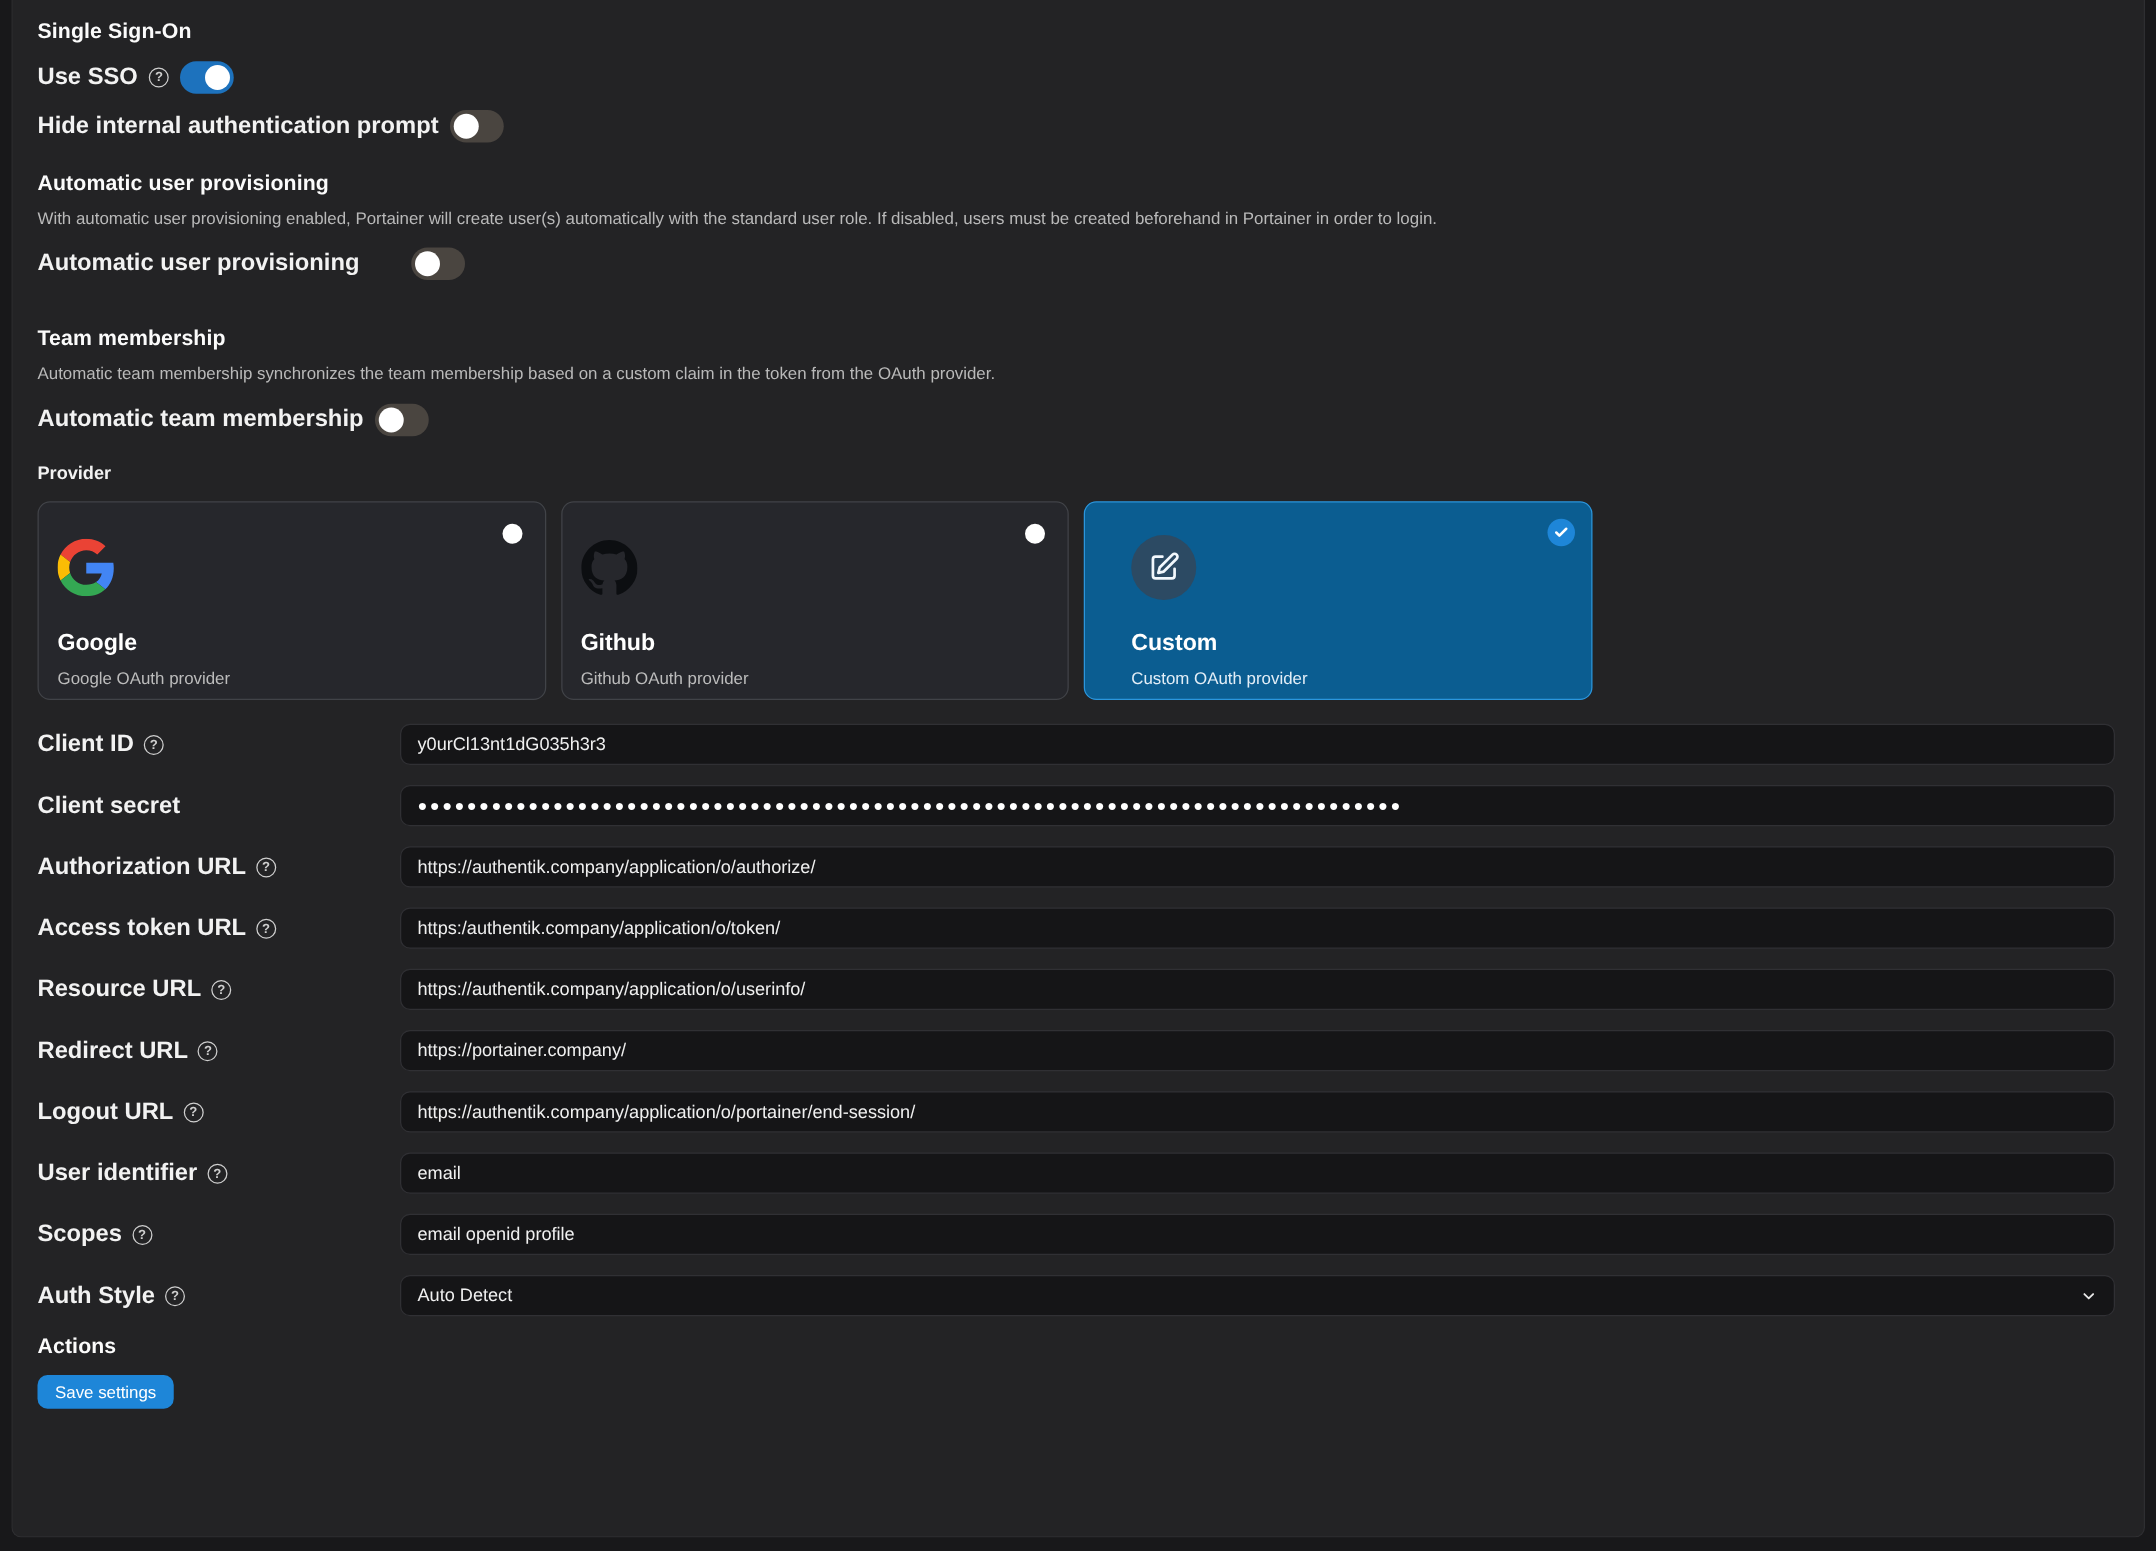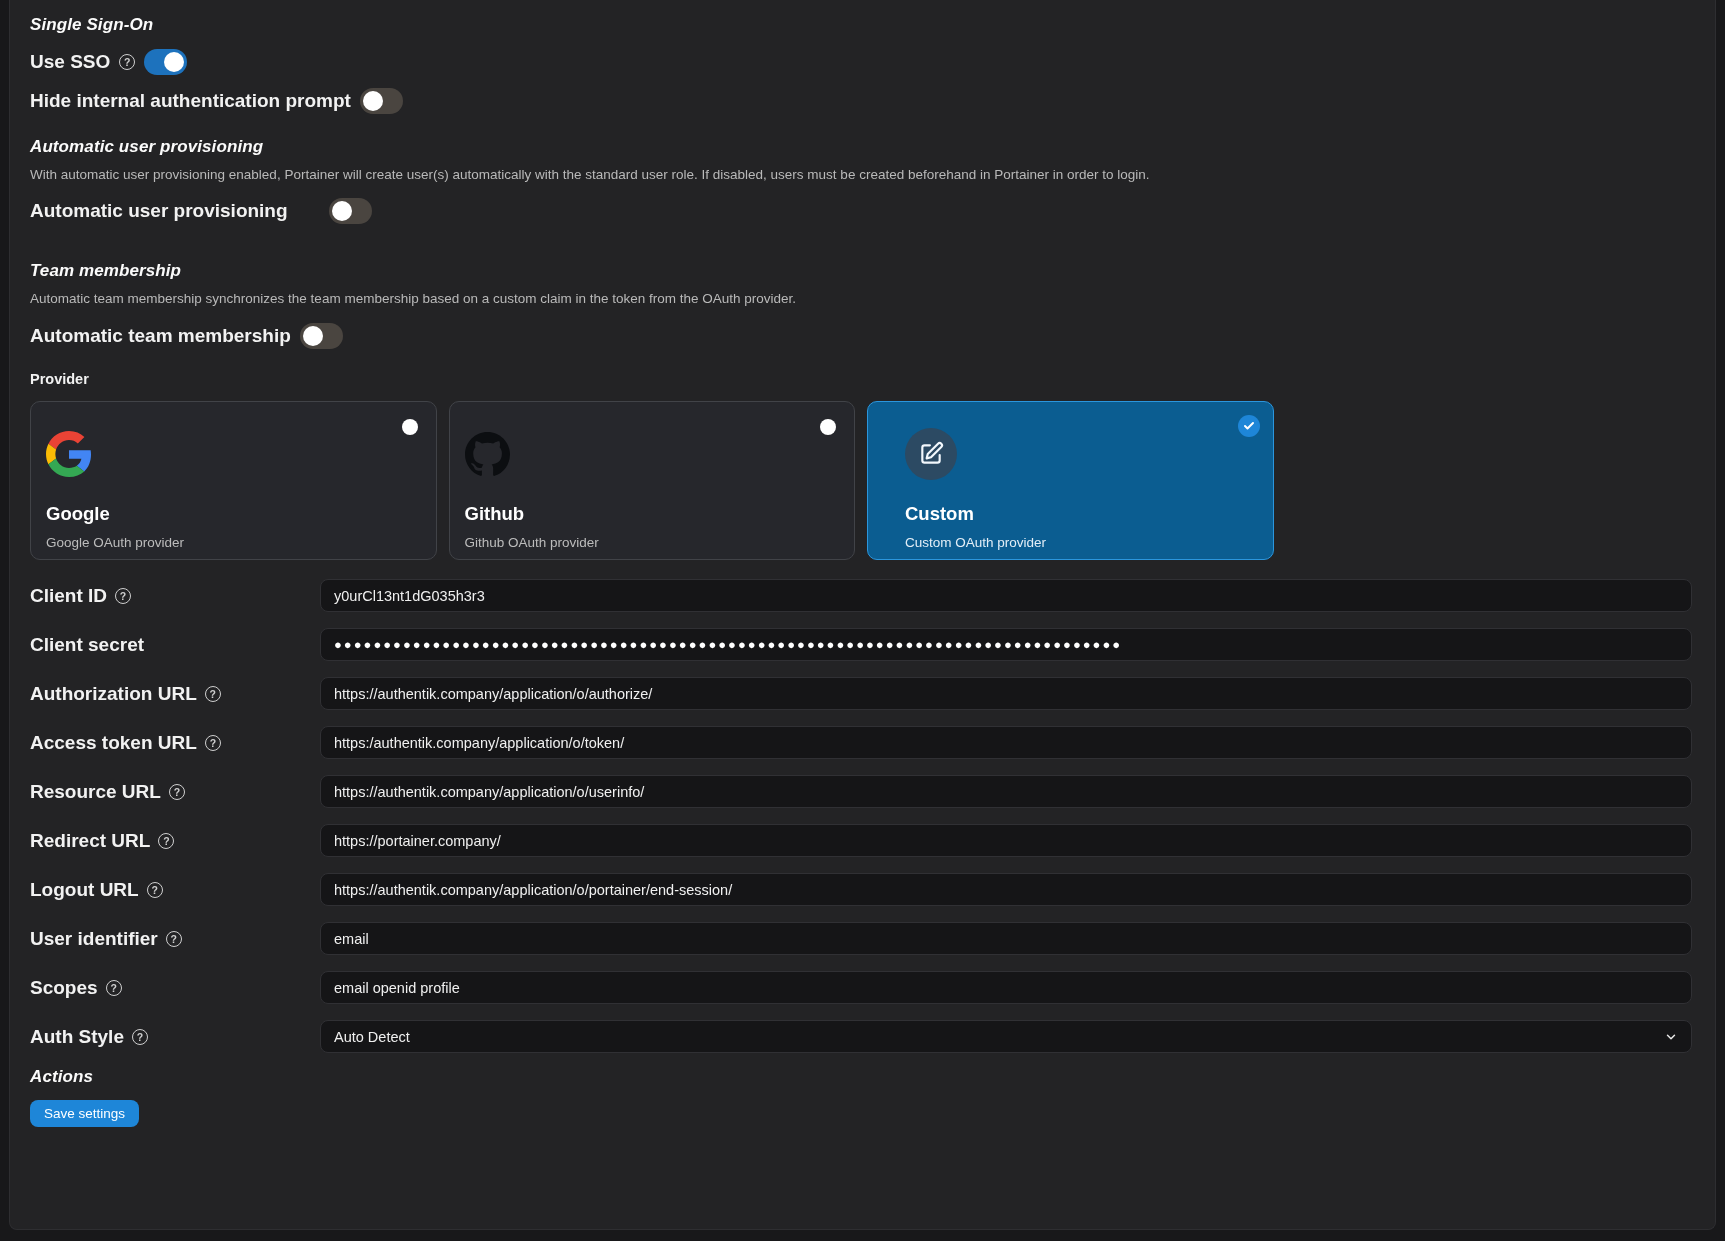--- a/index.html
+++ b/index.html
@@ -15,21 +15,21 @@
     width:1707px;
     height:1230px;
     background:#232325;
     border:1px solid #2e2e31;
     border-top:none;
     border-radius:0 0 8px 8px;
     padding:14px 23px 37px 20px;
   }
   h2.section-title {
     font-size:17px; font-weight:700; color:#fbfbfb;
-    line-height:22px; letter-spacing:.1px;font-style:italic;
+    line-height:22px; letter-spacing:.1px;
   }
   .mini-label { font-size:19px; font-weight:600; color:#f2f2f2; }
   .desc { font-size:13.5px; color:#b9b9b9; line-height:18px; }
 
   .toggle-row { display:flex; align-items:center; gap:9px; }
 
   
   .help {
     width:16px; height:16px; border-radius:50%;
     border:1.4px solid #cfcfcf; color:#cfcfcf;

